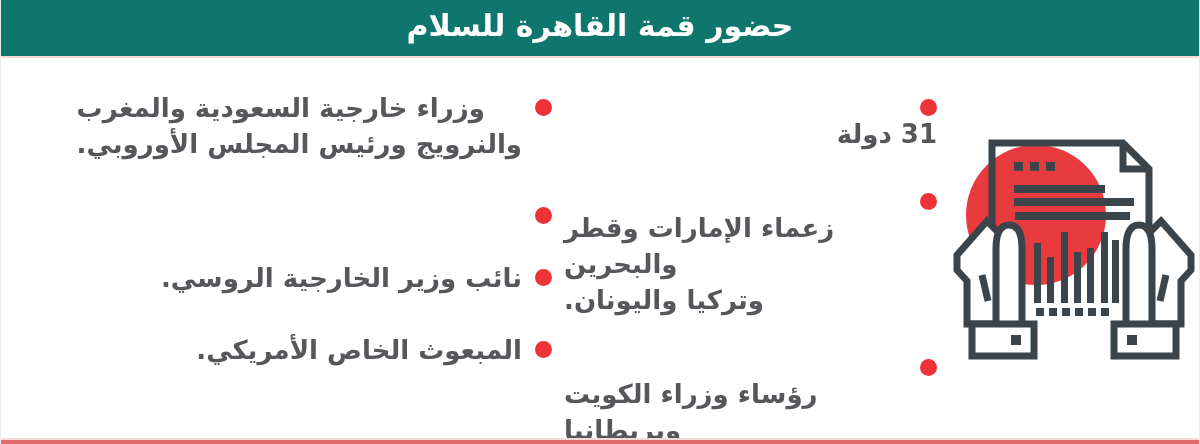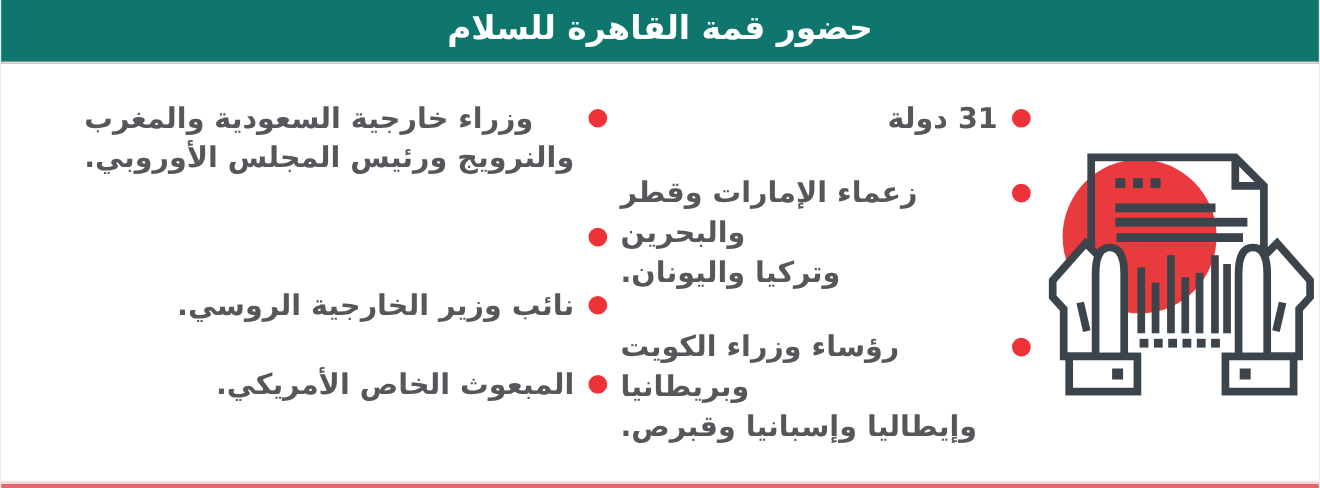--- a/index.html
+++ b/index.html
@@ -46,21 +46,21 @@
     margin:0;
     padding:32px 12px 0 0;
     box-sizing:border-box;
   }
   .col-stats{flex:none;width:385px;}
   .col-officials{flex:1;min-width:0;}
   .item{
     display:flex;
     align-items:flex-start;
   }
-  .col-stats .item{margin-bottom:32px;}
+  .col-stats .item{margin-bottom:32px;flex-direction:column;}
   .col-stats .item:nth-child(3){margin-bottom:50px;}
   .col-officials .item{margin-bottom:36px;}
   .bullet{
     flex:none;
     width:17px;height:17px;
     border-radius:50%;
     background:#EE3338;
     margin-top:9px;
     margin-left:13px; 
   }

